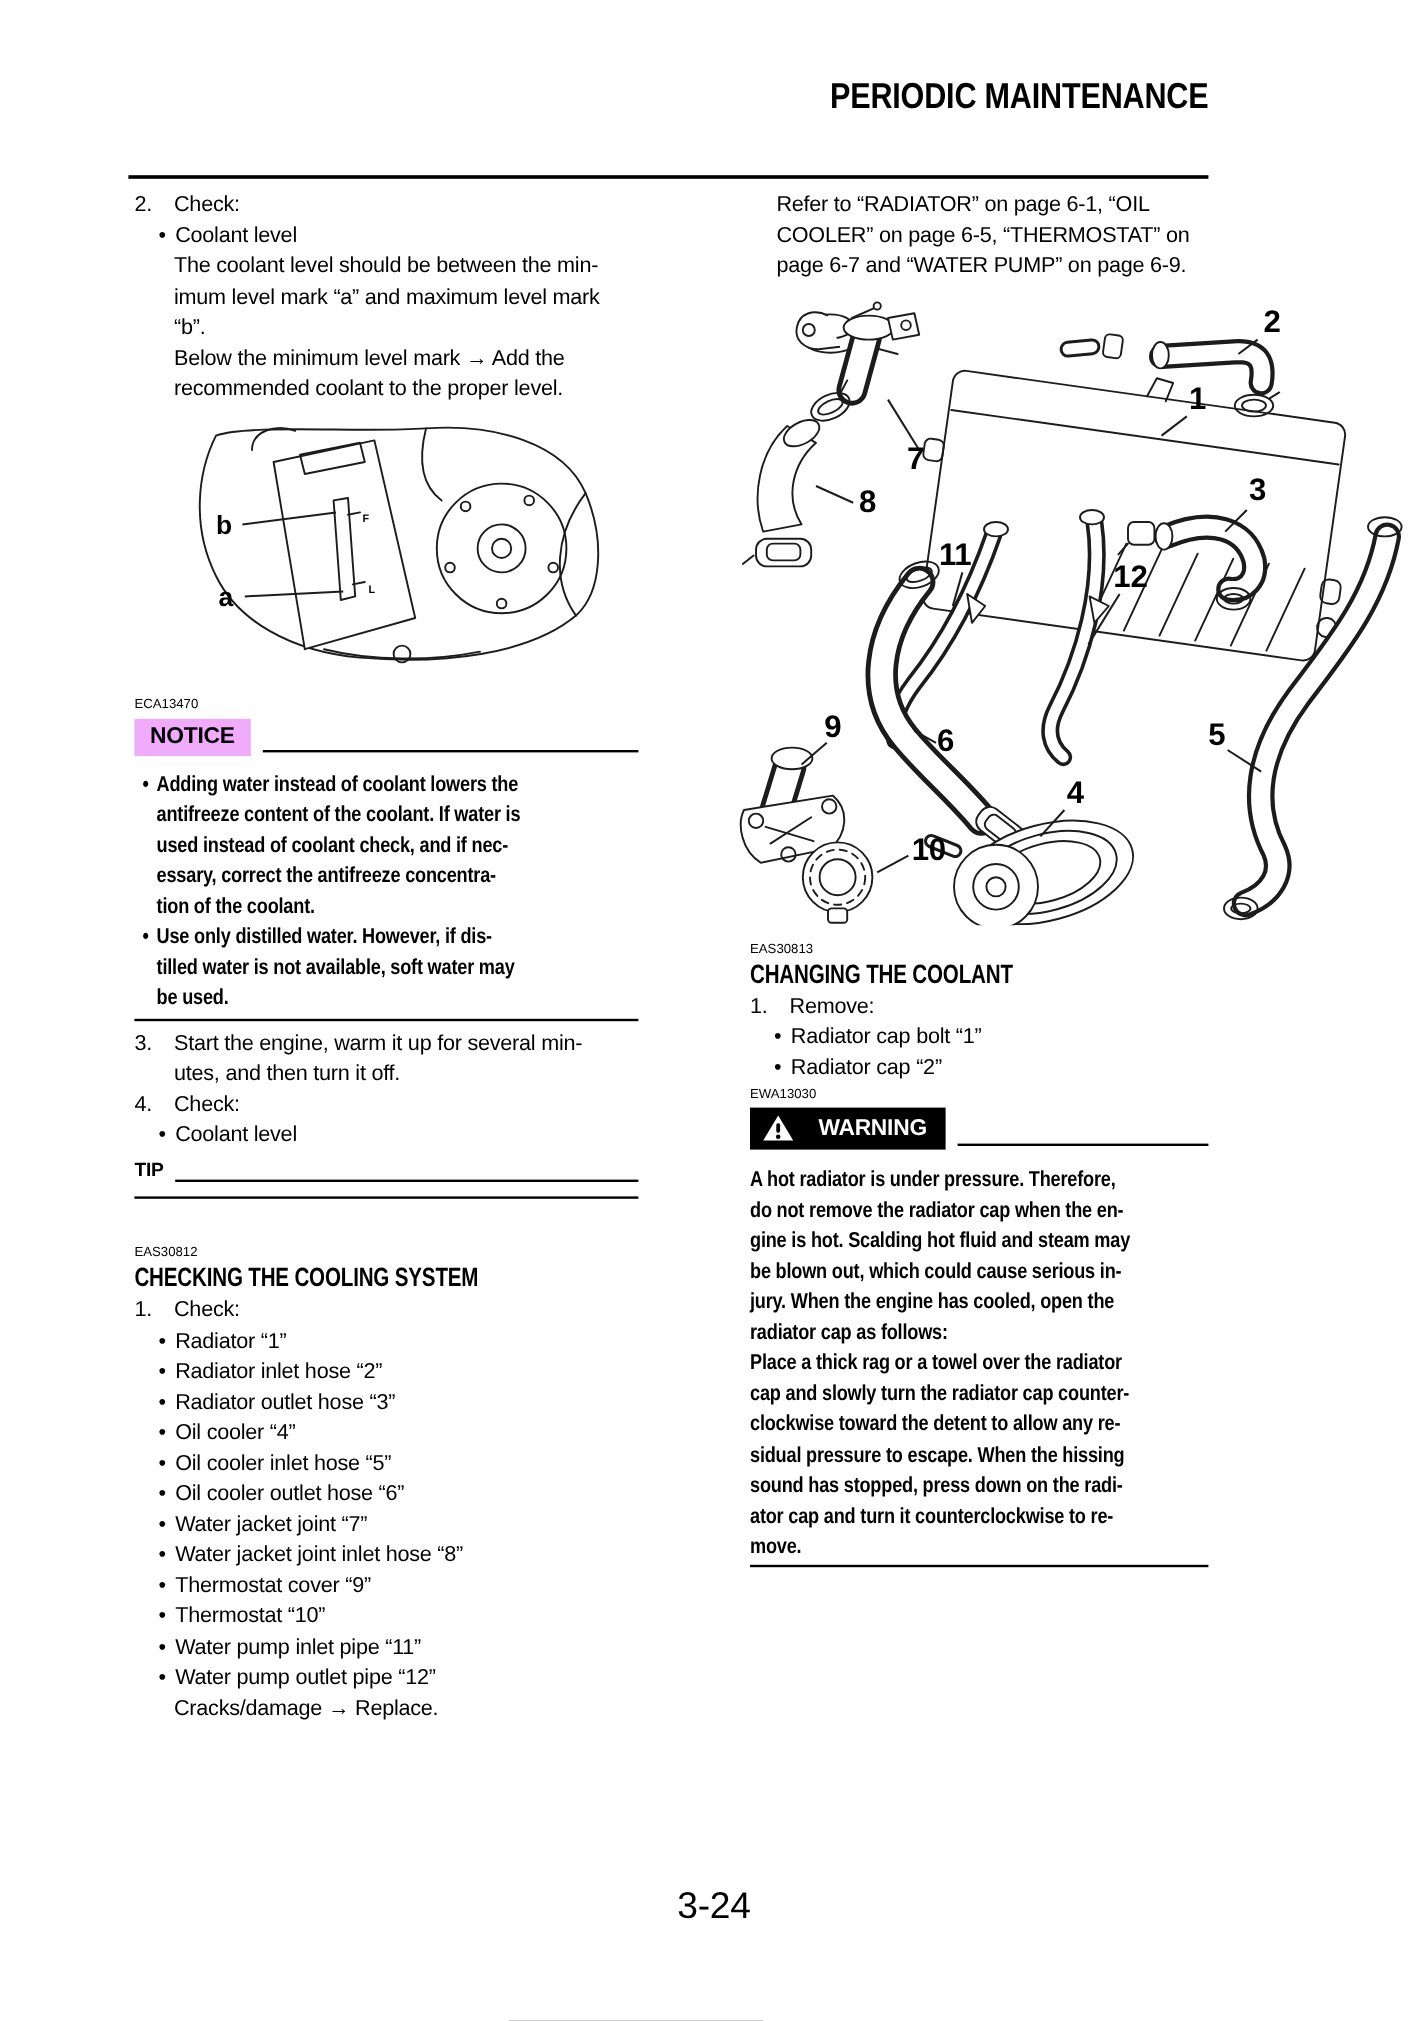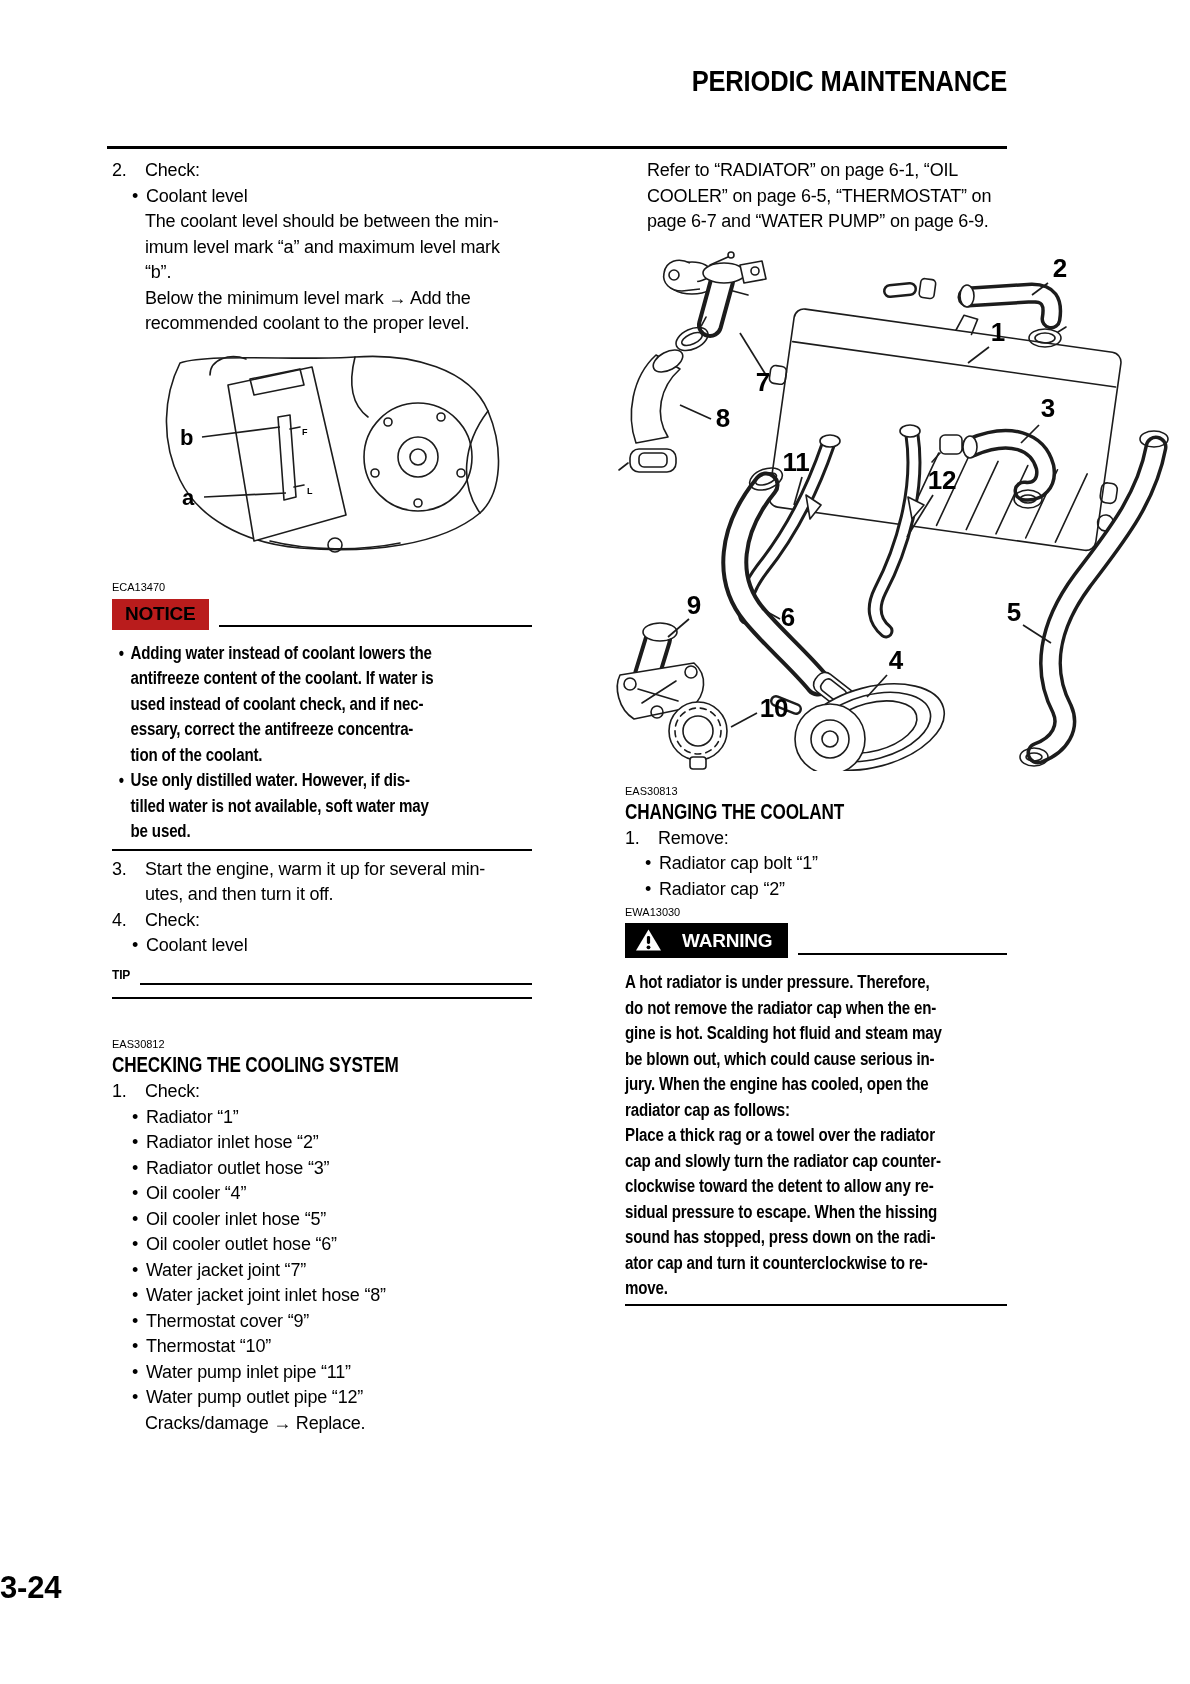--- a/index.html
+++ b/index.html
@@ -19,30 +19,30 @@
   .bullet .mark{flex:none;width:14px;}
   .indent{margin-left:33px;}
   .refer{margin-left:22px;}
   .boldtxt{font-weight:700;}
   .cond{transform:scaleX(0.84);transform-origin:0 0;width:119%;}
   .hcond{transform:scaleX(0.78);transform-origin:0 0;width:128%;white-space:nowrap;}
   .code{font-size:11px;line-height:13px;letter-spacing:0;}
   .rule{height:2px;background:#000;}
   .section-title{font-size:22px;font-weight:700;line-height:28px;}
   .notice-row{display:flex;align-items:flex-end;margin-top:5px;}
-  .notice-box{background:#b91c1c;color:#000;font-weight:700;font-size:19px;
+  .notice-box{background:#f0abfc;color:#000;font-weight:700;font-size:19px;
               padding:2px 13px 4px;line-height:25px;}
   .tip-row{display:flex;align-items:flex-end;margin-top:4px;}
-  .tip-label{font-weight:700;font-size:12px;}
+  .tip-label{font-weight:700;font-size:16px;}
   .warn-row{display:flex;align-items:flex-end;margin-top:4px;}
   .warn-box{background:#000;color:#fff;display:flex;align-items:center;gap:20px;
             padding:5px 16px 6px 10px;font-weight:700;font-size:19px;line-height:23px;}
   .hline{flex:1;height:2px;background:#000;margin-left:10px;margin-bottom:3px;}
-  .footer{position:absolute;left:0;right:0;top:1570px;text-align:left;
-          font-size:31px;font-weight:700;}
+  .footer{position:absolute;left:0;right:0;top:1570px;text-align:center;
+          font-size:31px;font-weight:400;}
   .fig1{margin:8px 0 0 38px;display:block;}
   .fig2{margin-left:-35px;margin-top:4px;display:block;}
   svg text{font-family:"Liberation Sans","DejaVu Sans",sans-serif;fill:#000;}
   .callout{font-size:26px;font-weight:700;text-anchor:middle;}
   .fig-label{font-size:22px;font-weight:700;}
   .mark-letter{font-size:9px;font-weight:700;}
   .ln{stroke:#1c1c1c;stroke-width:1.6;fill:none;stroke-linecap:round;stroke-linejoin:round;}
   .lnf{stroke:#1c1c1c;stroke-width:1.6;fill:#fff;stroke-linejoin:round;}
   .to{fill:none;stroke:#1c1c1c;stroke-linecap:round;stroke-linejoin:round;}
   .ti{fill:none;stroke:#fff;stroke-linecap:round;stroke-linejoin:round;}

